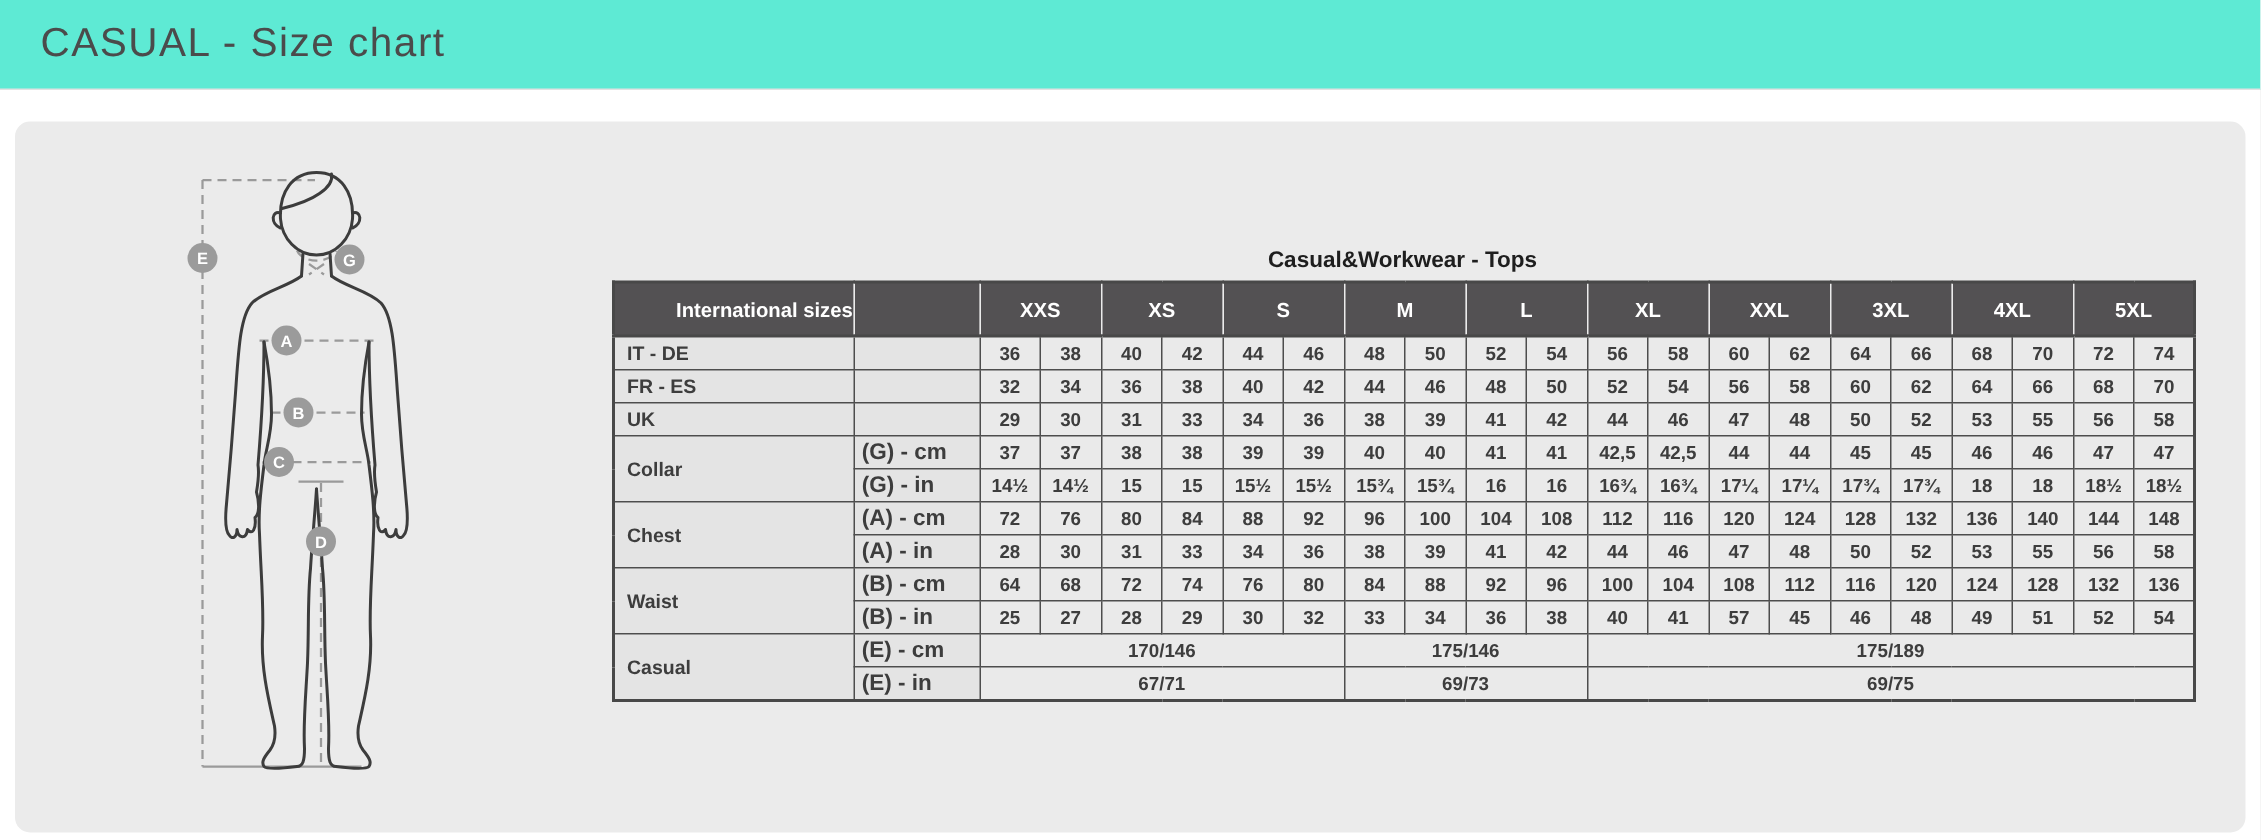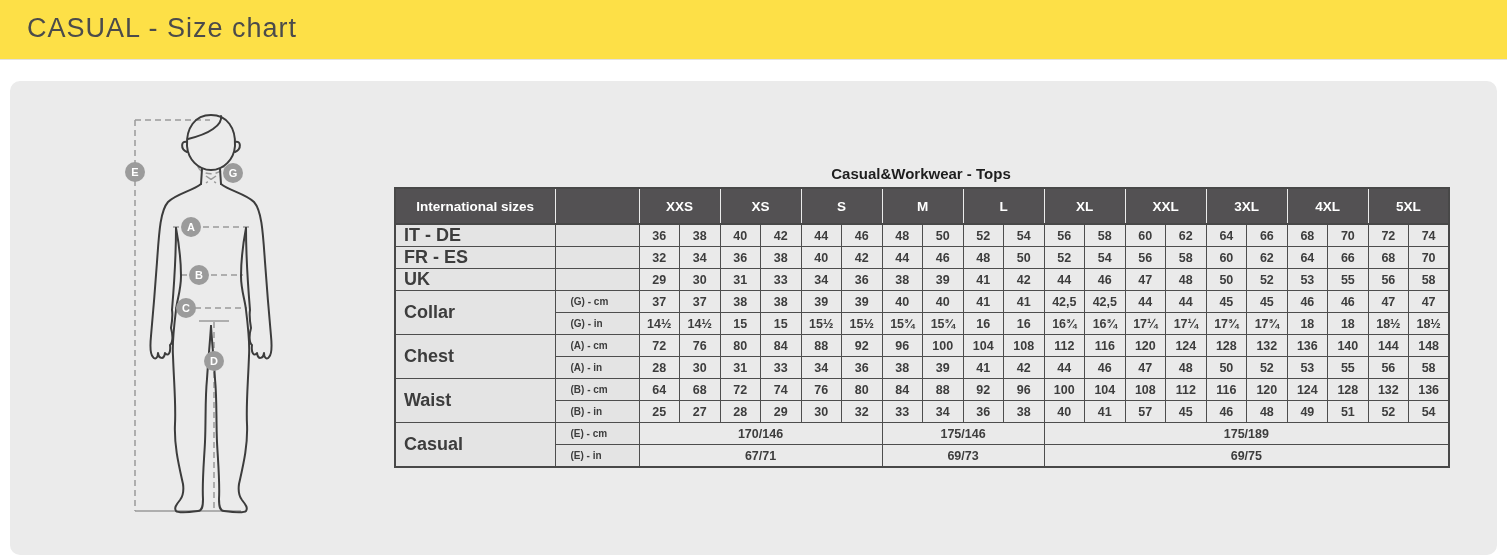--- a/index.html
+++ b/index.html
@@ -1,43 +1,43 @@
 <!DOCTYPE html>
 <html><head>
 <meta charset="utf-8">
 <style>
   html,body{margin:0;padding:0;}
   body{
     width:1507px;height:560px;overflow:hidden;background:#ffffff;
     font-family:"Liberation Sans", sans-serif;
   }
-  .topbar{height:60px;box-sizing:border-box;padding:13px 0 0 27px;border-bottom:1px solid #e2e2e2;background:#fde047;}
+  .topbar{height:60px;box-sizing:border-box;padding:13px 0 0 27px;border-bottom:1px solid #e2e2e2;background:#5eead4;}
   .page-title{margin:0;font-size:27px;font-weight:300;color:#4b4b4b;letter-spacing:1px;}
   .panel{position:relative;margin:21px 10px 0 10px;height:474px;background:#ebebeb;border-radius:10px;}
   .figure{position:absolute;left:100px;top:13px;width:220px;height:430px;}
   .figure .outline{fill:none;stroke:#3c3c3c;stroke-width:2;stroke-linecap:round;stroke-linejoin:round;}
   .figure .dash{fill:none;stroke:#9a9a9a;stroke-width:1.5;stroke-dasharray:6 4;}
   .figure .solidline{fill:none;stroke:#9a9a9a;stroke-width:1.5;}
   .figure .marker circle{fill:#9b9b9b;}
   .figure .marker text{fill:#ffffff;font-size:11px;font-weight:bold;text-anchor:middle;font-family:"Liberation Sans",sans-serif;}
-  .tablewrap{position:absolute;left:384px;top:84px;width:1054px;}
+  .tablewrap{position:absolute;left:398px;top:84px;width:1054px;}
   .table-title{width:1054px;text-align:center;font-size:15px;font-weight:bold;color:#1e1e1e;margin-bottom:5px;}
   table.size-table{border-collapse:collapse;table-layout:fixed;width:1054px;border:2px solid #484848;}
   table.size-table th{
     background:#535153;color:#ffffff;border:1px solid #ebebeb;border-bottom:2px solid #484848;
     font-size:13.5px;font-weight:bold;height:34px;padding:0;
   }
-  table.size-table th.corner{text-align:center;padding-left:0;}
+  table.size-table th.corner{text-align:right;padding-left:0;}
   table.size-table td{
     border:1px solid #4d4d4d;height:21px;padding:0;text-align:center;
     font-size:12.5px;font-weight:bold;color:#3d3d3d;background:#eaeaea;
     white-space:nowrap;overflow:hidden;
   }
-  table.size-table td.rowlabel{text-align:left;padding-left:8px;background:#e4e4e4;font-size:18px;}
-  table.size-table td.sublabel{text-align:left;padding-left:15px;background:#e4e4e4;font-size:10px;}
+  table.size-table td.rowlabel{text-align:left;padding-left:8px;background:#e4e4e4;font-size:13px;}
+  table.size-table td.sublabel{text-align:left;padding-left:5px;background:#e4e4e4;font-size:15px;}
 </style>
 </head>
 <body>
 
 <div class="topbar">
   <h1 class="page-title">CASUAL - Size chart</h1>
 </div>
 
 <div class="panel">
 

